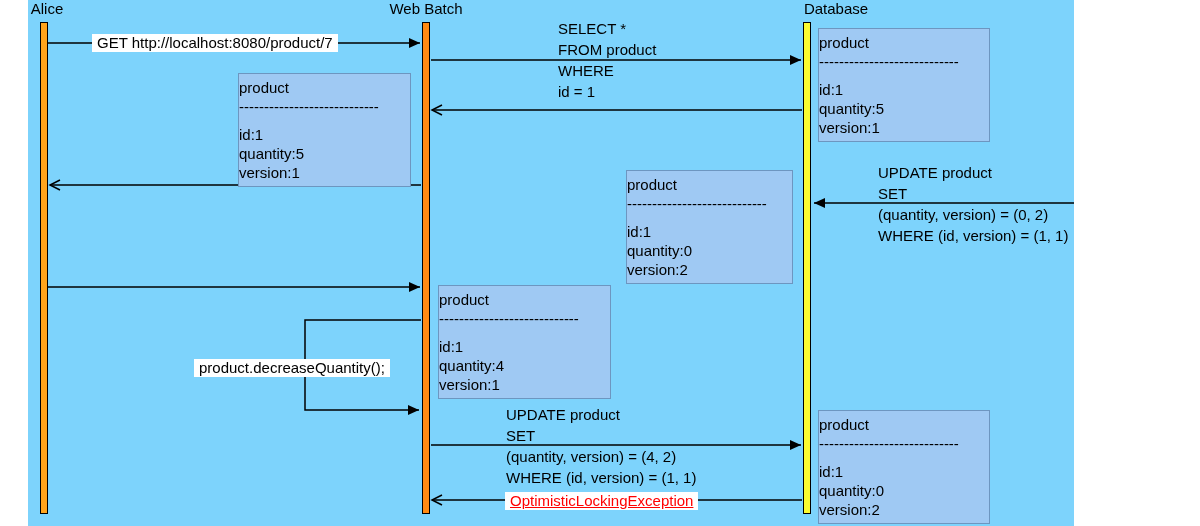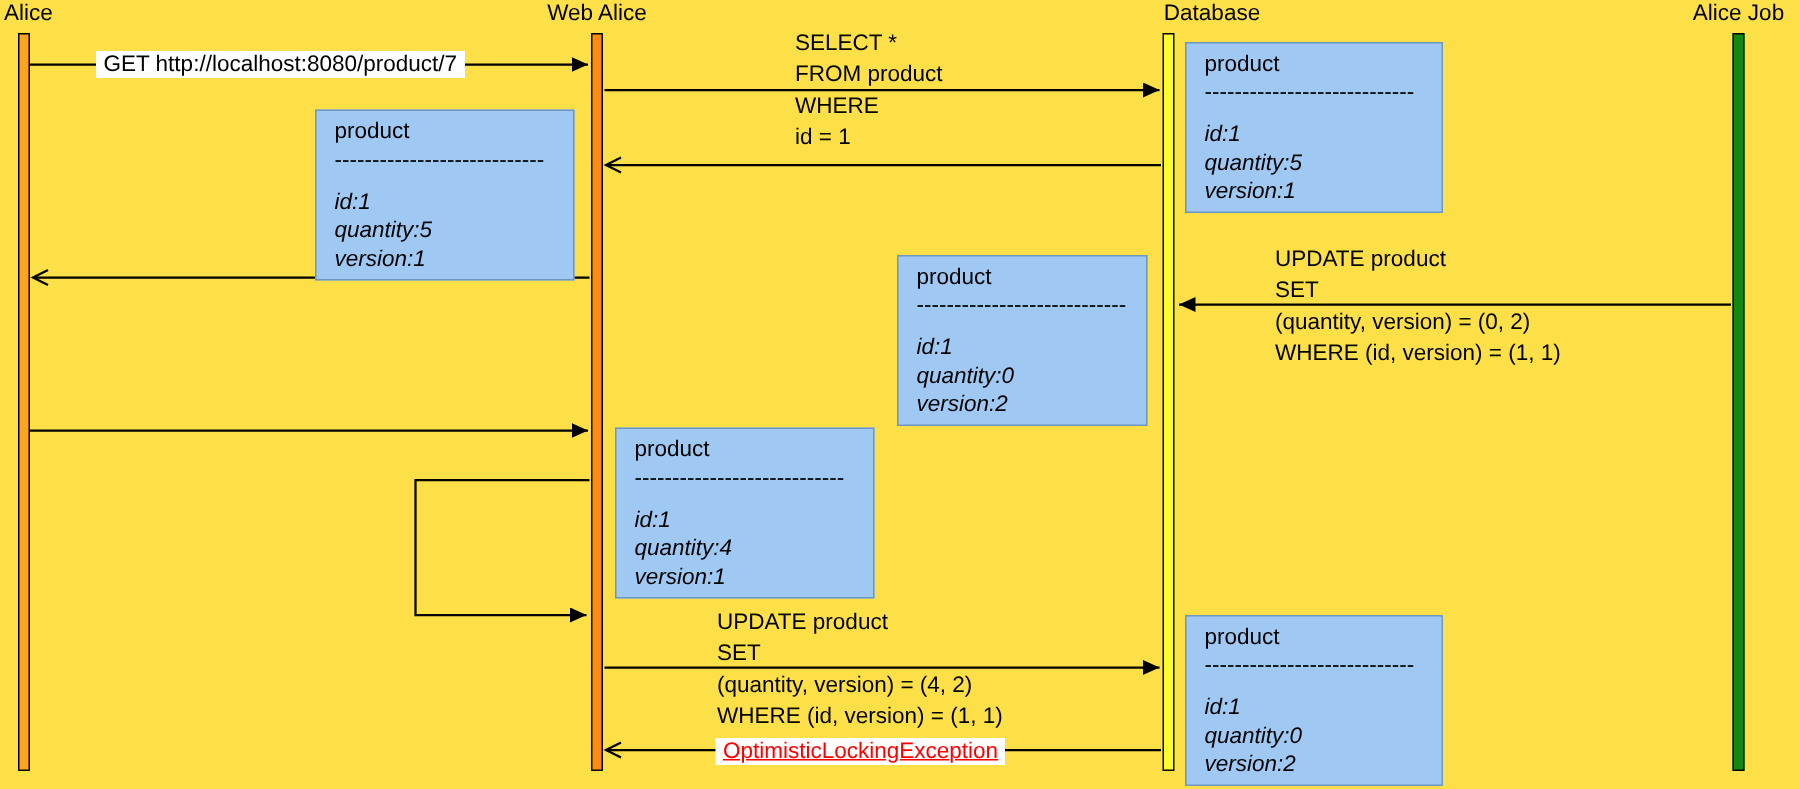--- a/index.html
+++ b/index.html
@@ -1,38 +1,38 @@
 <!DOCTYPE html>
 <html><head>
 <meta charset="utf-8">
 <style>
   html,body{margin:0;padding:0;background:#ffffff;}
   body{font-family:"Liberation Sans",sans-serif;color:#000;}
-  .canvas{position:relative;width:1200px;height:526px;background:#fde047;overflow:hidden;}
+  .canvas{position:relative;width:1046px;height:526px;background:#7dd3fc;overflow:hidden;margin-left:28px;}
 
   .ll-label{position:absolute;top:0;font-size:15px;line-height:18px;white-space:nowrap;transform:translateX(-50%);}
   .bar{position:absolute;top:22px;height:492px;width:8px;border:1px solid #000;box-sizing:border-box;}
 
   .arrows{position:absolute;left:0;top:0;width:1200px;height:526px;pointer-events:none;}
 
   .msg{position:absolute;font-size:15px;line-height:21px;white-space:pre-line;}
   .msg.inline{white-space:nowrap;background:#fff;padding:0 5px;line-height:18px;}
 
   .note{position:absolute;box-sizing:border-box;border:1px solid #6d96c0;
-        padding:4px 12px;font-size:15px;line-height:19px;}
+        padding:4px 0;font-size:15px;line-height:19px;}
   .note-sep{white-space:nowrap;overflow:hidden;}
-  .note-body{margin-top:9px;white-space:pre-line;font-style:italic;}
+  .note-body{margin-top:9px;white-space:pre-line;}
 </style>
 </head>
 <body>
 
 <div class="canvas">
 
   <div class="ll-label" style="left:19px">Alice</div>
-  <div class="ll-label" style="left:398px">Web Alice</div>
+  <div class="ll-label" style="left:398px">Web Batch</div>
   <div class="ll-label" style="left:808px">Database</div>
   <div class="ll-label" style="left:1159px">Alice Job</div>
 
   <div class="bar" style="left: 12px; background-color: rgb(255, 164, 28);"></div>
   <div class="bar" style="left: 394px; background-color: rgb(255, 138, 18);"></div>
   <div class="bar" style="left: 775px; background-color: rgb(251, 251, 48);"></div>
   <div class="bar" style="left: 1155px; background-color: rgb(18, 138, 18);"></div>
 
   <svg class="arrows" viewBox="0 0 1200 526" xmlns="http://www.w3.org/2000/svg">
     <defs>
@@ -56,20 +56,21 @@
 
   <div class="msg inline" style="left:64px;top:34px">GET http://localhost:8080/product/7</div>
   <div class="msg" style="left:530px;top:18px">SELECT *
 FROM product
 WHERE
 id = 1</div>
   <div class="msg" style="left:850px;top:162px">UPDATE product
 SET
 (quantity, version) = (0, 2)
 WHERE (id, version) = (1, 1)</div>
+  <div class="msg inline" style="left:166px;top:359px">product.decreaseQuantity();</div>
   <div class="msg" style="left:478px;top:404px">UPDATE product
 SET
 (quantity, version) = (4, 2)
 WHERE (id, version) = (1, 1)</div>
   <div class="msg inline" style="left: 477px; top: 492px; color: rgb(255, 0, 0); text-decoration: underline;">OptimisticLockingException</div>
 
   <div class="note" style="left: 210px; top: 73px; width: 173px; background-color: rgb(159, 201, 243);">
     <div class="note-title">product</div>
     <div class="note-sep">----------------------------</div>
     <div class="note-body">id:1

